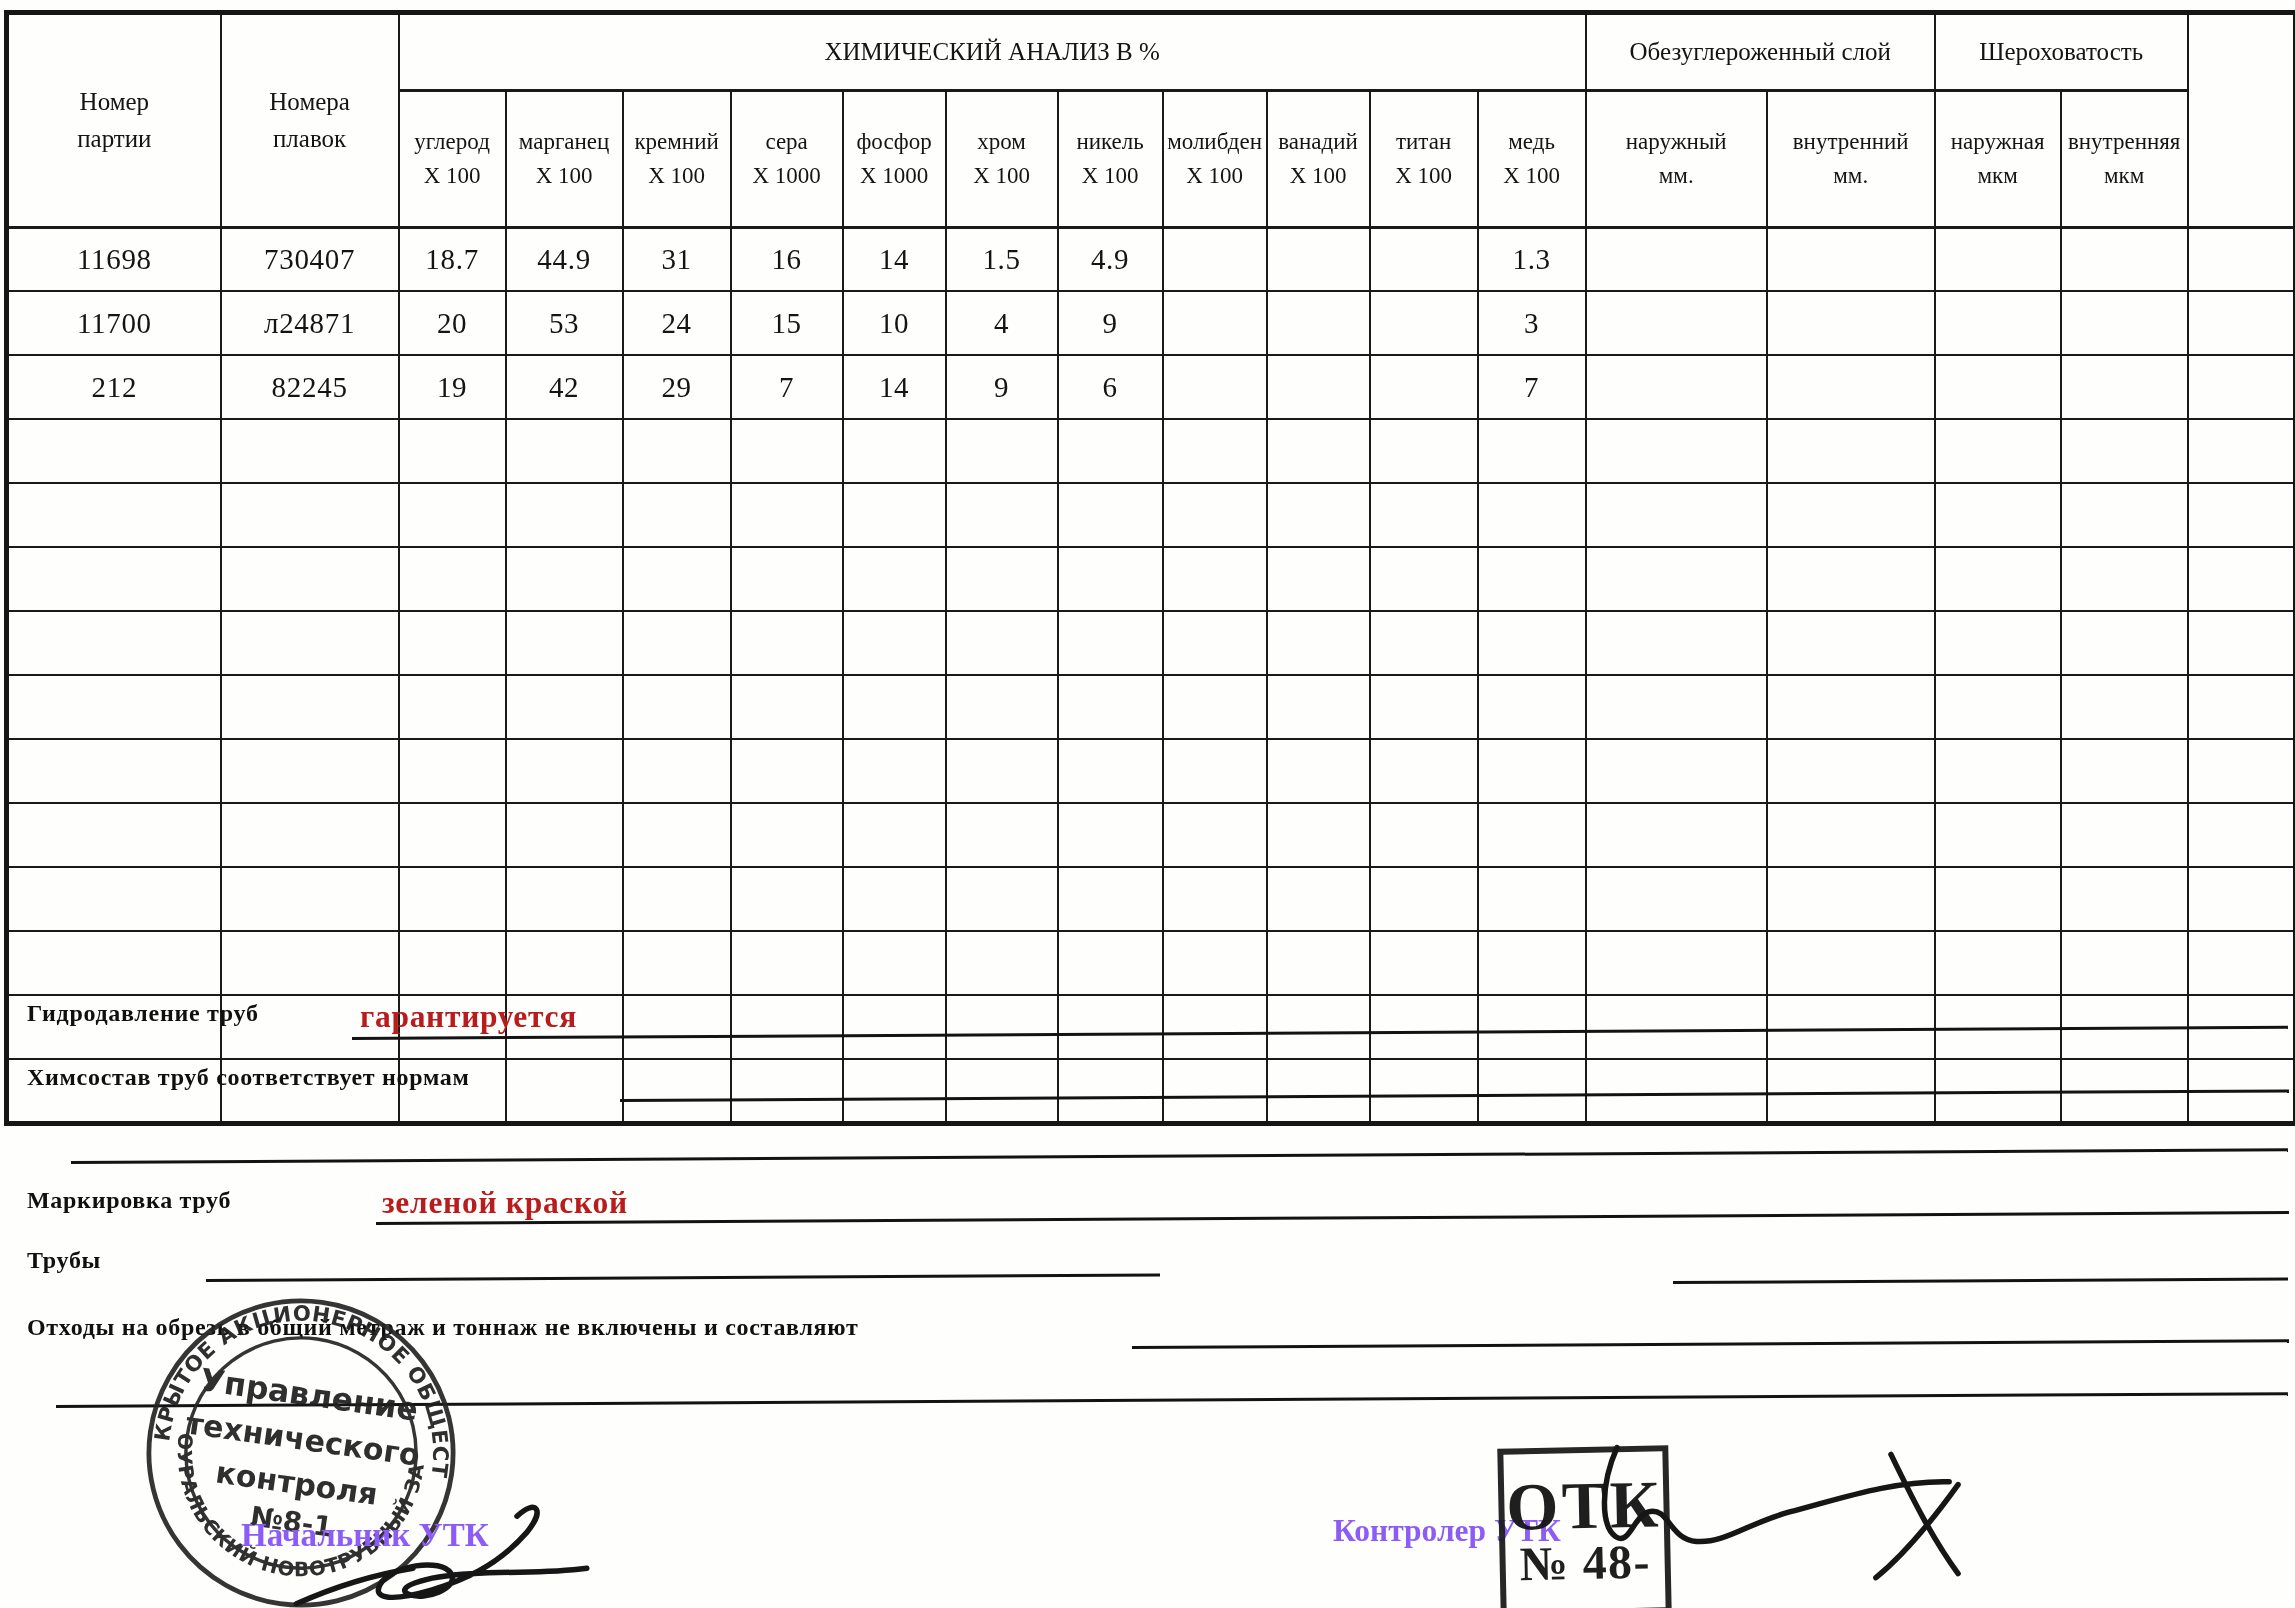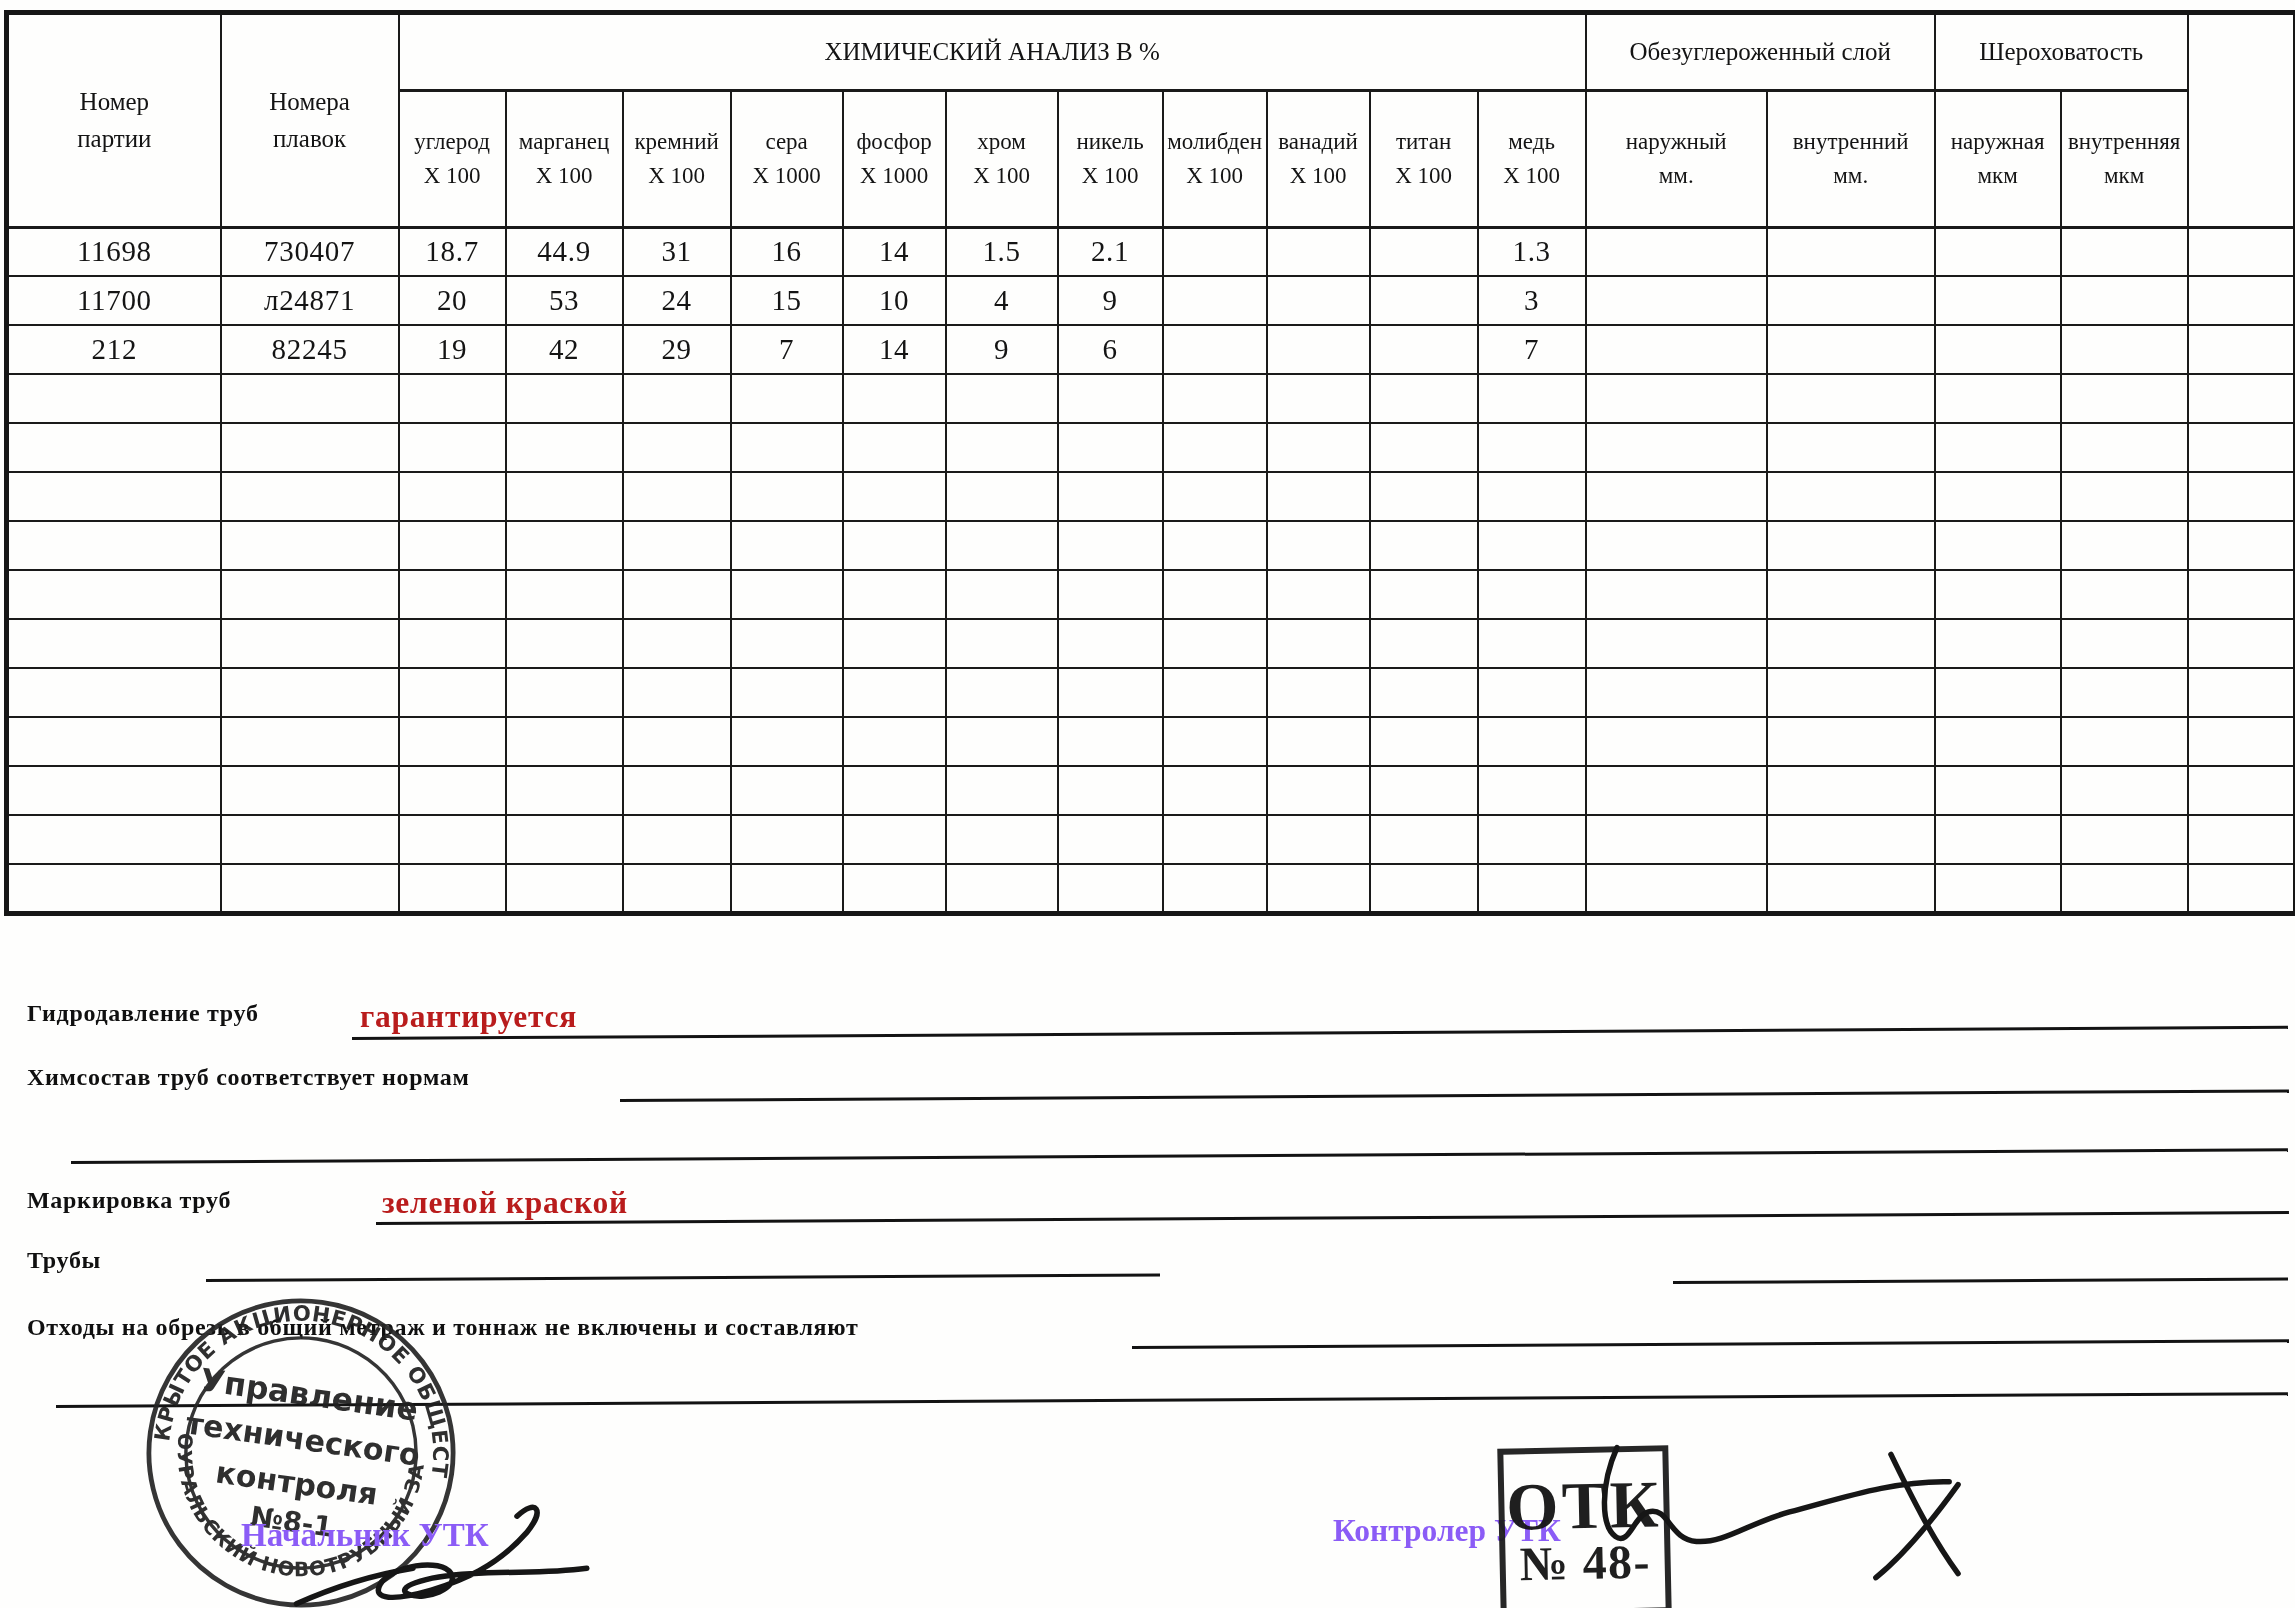--- a/index.html
+++ b/index.html
@@ -14,21 +14,21 @@
     border:5.5px solid #161616;
   }
   .doc-table th,.doc-table td{
     border:2.1px solid #1a1a1a;padding:0;text-align:center;vertical-align:middle;
     font-weight:normal;color:#141414;overflow:hidden;
   }
   .doc-table thead th{border-bottom-width:3.4px;}
   .doc-table tbody td{border-top-width:2.7px;font-size:29px;letter-spacing:0.7px;}
   .doc-table tr.h1{height:78px;}
   .doc-table tr.h2{height:137px;}
-  .doc-table tbody tr{height:49px;margin-top:48px;}
+  .doc-table tbody tr{height:64px;margin-top:48px;}
   .h1 th{font-size:25px;}
   .h2 th{font-size:23px;line-height:1.45;}
   .two-line span{display:block;font-size:25px;line-height:1.5;}
   .h2 th span{display:block;}
   
   .flabel{position:absolute;font-size:24px;font-weight:600;letter-spacing:0.7px;color:#101010;white-space:nowrap;}
   .fvalue{position:absolute;font-size:31.5px;font-weight:600;letter-spacing:0.7px;color:#b91c1c;white-space:nowrap;}
   .hline{position:absolute;height:2.7px;background:#131313;transform:rotate(-0.33deg);transform-origin:left center;}
   .sig-title{position:absolute;font-weight:700;color:#8b5cf6;white-space:nowrap;}
   
@@ -154,21 +154,21 @@
     <tbody>
         <tr>
           <td>11698</td>
           <td>730407</td>
           <td>18.7</td>
           <td>44.9</td>
           <td>31</td>
           <td>16</td>
           <td>14</td>
           <td>1.5</td>
-          <td>2.1</td>
+          <td>4.9</td>
           <td></td>
           <td></td>
           <td></td>
           <td>1.3</td>
           <td></td>
           <td></td>
           <td></td>
           <td></td>
           <td></td>
         </tr>

